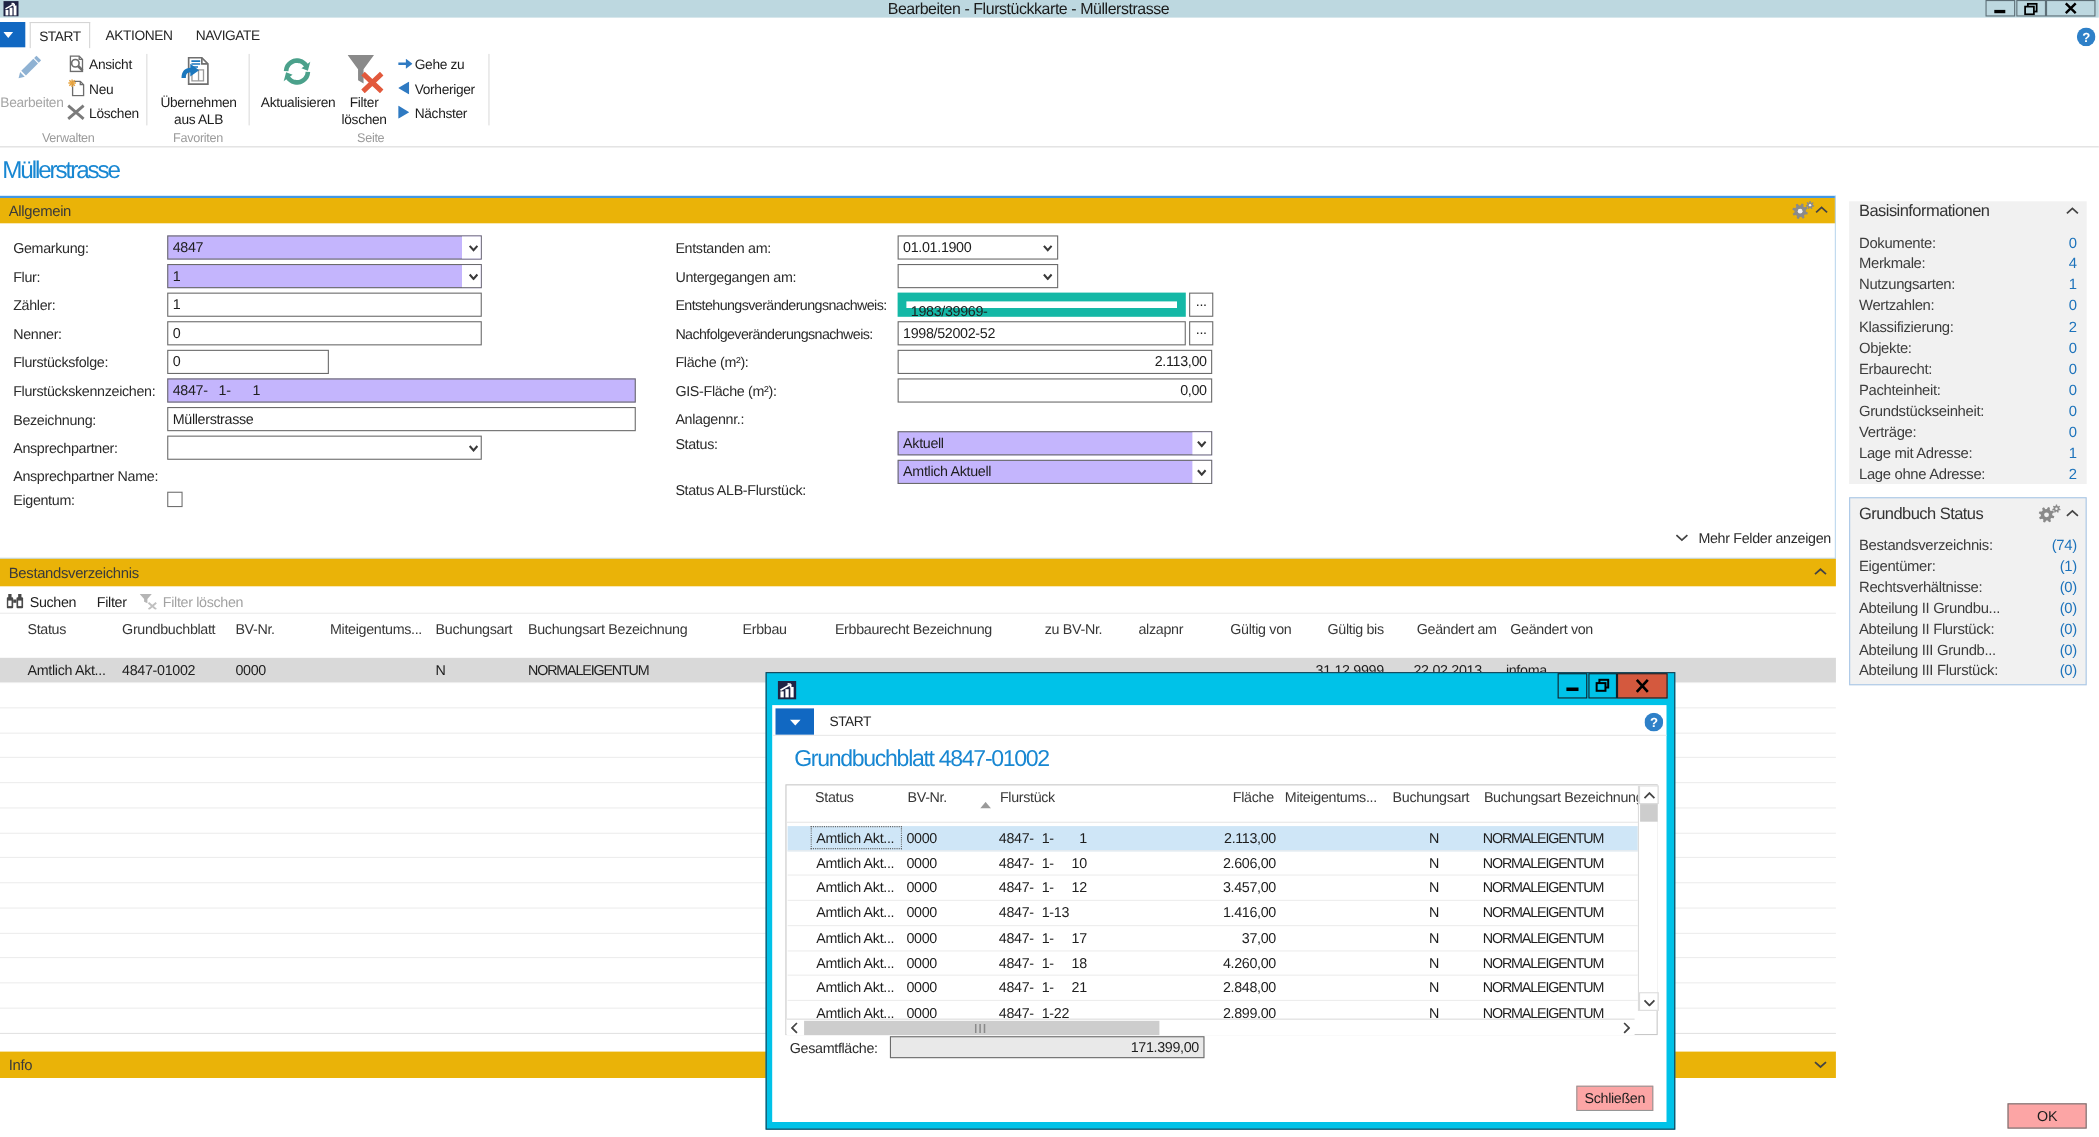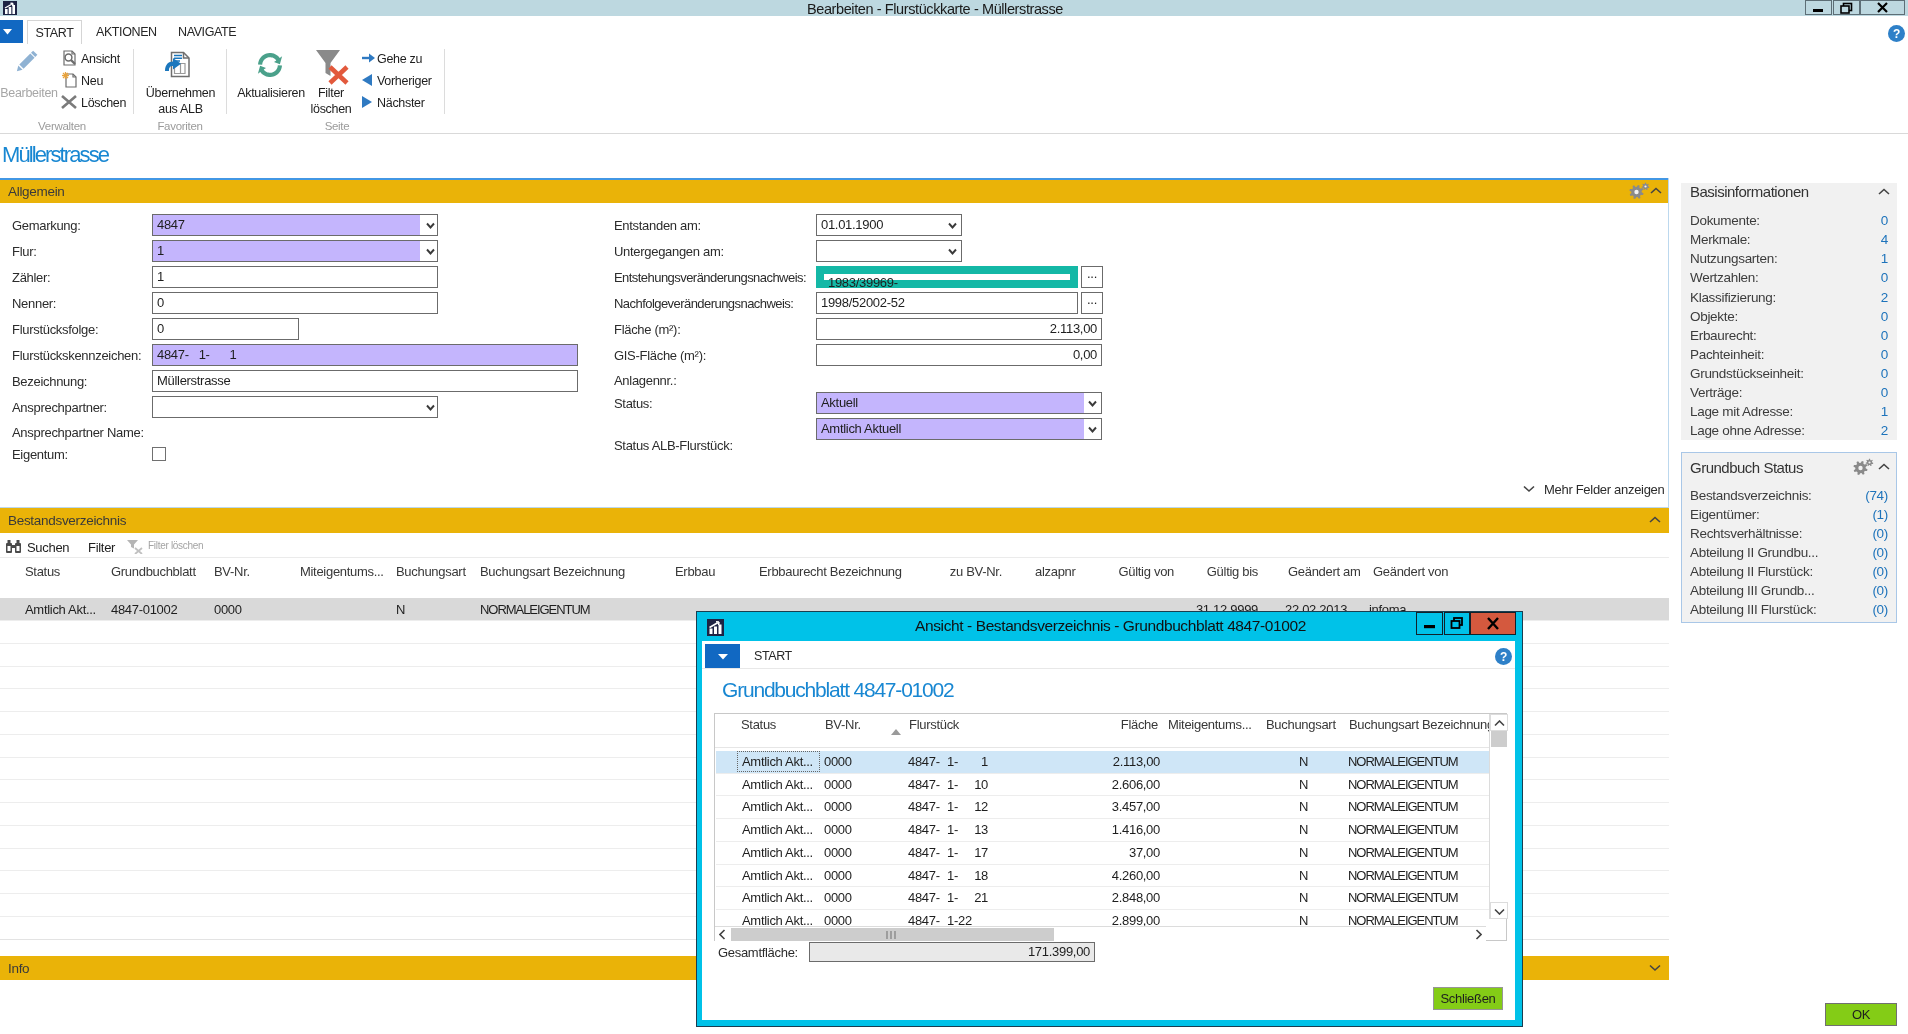--- a/index.html
+++ b/index.html
@@ -36,21 +36,21 @@
 .gridhdr { position:absolute; font-size:13px; color:#383838; }
 .gridcell { position:absolute; font-size:13px; color:#1e1e1e; white-space:nowrap; }
 .uc { letter-spacing:-1.05px; }
 .rowline { position:absolute; left:0; width:1669px; height:1px; background:#ededed; }
 
 .factbox { position:absolute; left:1681px; width:216px; background:#f1f1f1; }
 .fbtitle { position:absolute; left:9px; font-size:15px; color:#333; letter-spacing:-0.5px; }
 .fbl { position:absolute; left:9px; font-size:13.5px; color:#3c3c3c; white-space:nowrap; }
 .fbv { position:absolute; right:9px; font-size:13.5px; color:#1d73bb; text-align:right; }
 
-.btn { position:absolute; background:#84cc16; border:1px solid #969696; text-align:center; font-size:13px; color:#1e1e1e; }
+.btn { position:absolute; background:#fca5a5; border:1px solid #969696; text-align:center; font-size:13px; color:#1e1e1e; }
 
 #popup { position:absolute; left:696px; top:611px; width:827px; height:416px; background:#00c2e8; border:1px solid #1a3e50; }
 #popcontent { position:absolute; left:5px; top:29px; width:813px; height:379px; background:#fff; }
 .chev { stroke:#444; stroke-width:1.6; fill:none; }
 </style>
 </head>
 <body>
 
 <div id="titlebar">
   <svg class="abs" style="left:3px;top:1px" width="14" height="14" viewBox="0 0 14 14">
@@ -272,21 +272,21 @@
       </g>
       <rect x="1.5" y="6" width="3" height="5" fill="#fff"></rect>
       <rect x="10.5" y="6" width="3" height="5" fill="#fff"></rect>
     </svg>
   <div class="abs" style="left:27px;top:540px;font-size:13px">Suchen</div>
   <div class="abs" style="left:88px;top:540px;font-size:13px">Filter</div>
   <svg class="abs" style="left:127px;top:540px" width="16" height="14" viewBox="0 0 16 14">
       <path d="M0 0 h11 l-4 4.5 v4 l-3 -1.5 v-2.5 z" fill="#b5b5b5"></path>
       <path d="M8 8 L15 14 M15 8 L8 14" stroke="#c0c0c0" stroke-width="1.8"></path>
     </svg>
-  <div class="abs" style="left:148px;top:540px;font-size:10px;color:#a3a3a3">Filter löschen</div>
+  <div class="abs" style="left:148px;top:540px;font-size:13px;color:#a3a3a3">Filter löschen</div>
   <div class="abs" style="left:0;top:557px;width:1669px;height:1px;background:#ebebeb"></div>
 
   <div class="gridhdr" style="left:25px;top:564px">Status</div>
   <div class="gridhdr" style="left:111px;top:564px">Grundbuchblatt</div>
   <div class="gridhdr" style="left:214px;top:564px">BV-Nr.</div>
   <div class="gridhdr" style="left:300px;top:564px">Miteigentums...</div>
   <div class="gridhdr" style="left:396px;top:564px">Buchungsart</div>
   <div class="gridhdr" style="left:480px;top:564px">Buchungsart Bezeichnung</div>
   <div class="gridhdr" style="left:675px;top:564px">Erbbau</div>
   <div class="gridhdr" style="left:759px;top:564px">Erbbaurecht Bezeichnung</div>
@@ -393,21 +393,20 @@
 
 <div id="popup">
 
   <svg class="abs" style="left:10px;top:7px" width="17" height="17" viewBox="0 0 17 17">
       <rect width="17" height="17" fill="#1e2344"></rect>
       <rect x="2.5" y="9.5" width="3" height="5.5" fill="#fff"></rect>
       <rect x="7" y="7.5" width="3" height="7.5" fill="#fff"></rect>
       <rect x="11.5" y="5.5" width="3" height="9.5" fill="#fff"></rect>
       <path d="M2.5 8.5 L12 3 M12 3 L9 2.7 M12 3 L11.6 6" stroke="#fff" stroke-width="1.5" fill="none"></path>
     </svg>
-  <div class="abs" style="left:0;top:5px;width:827px;text-align:center;font-size:15.5px;letter-spacing:-0.4px;color:#111">Ansicht - Bestandsverzeichnis - Grundbuchblatt 4847-01002</div>
   <div class="abs" style="left:719px;top:0;width:27px;height:23px;border:1px solid #10222b"><svg width="25" height="21">
         <rect x="7" y="12" width="11" height="3.2" fill="#000"></rect>
       </svg></div>
   <div class="abs" style="left:747px;top:0;width:26px;height:23px;border:1px solid #10222b"><svg width="24" height="21">
         <rect x="9" y="5" width="8" height="7" fill="none" stroke="#000" stroke-width="1.8"></rect>
         <rect x="6.5" y="8" width="8" height="7" fill="#00c2e8" stroke="#000" stroke-width="1.8"></rect>
       </svg></div>
   <div class="abs" style="left:773px;top:0;width:46px;height:23px;border:1px solid #10222b;background:#d4593e"><svg width="44" height="21">
         <path d="M17 5 L27 16 M27 5 L17 16" stroke="#000" stroke-width="2.4"></path>
       </svg></div>
@@ -465,21 +464,21 @@
 <div class="gridcell" style="left:232px;top:85px">1-</div>
 <div class="gridcell" style="left:243px;top:85px;width:30px;text-align:right">12</div>
 <div class="gridcell" style="left:345px;top:85px;width:100px;text-align:right">3.457,00</div>
 <div class="gridcell" style="left:584px;top:85px">N</div>
 <div class="gridcell uc" style="left:633px;top:85px">NORMALEIGENTUM</div>
 <div class="abs" style="left:1px;top:81px;width:773px;height:1px;background:#ededed"></div>
 <div class="gridcell" style="left:27px;top:108px">Amtlich Akt...</div>
 <div class="gridcell" style="left:109px;top:108px">0000</div>
 <div class="gridcell" style="left:193px;top:108px">4847-</div>
 <div class="gridcell" style="left:232px;top:108px">1-</div>
-<div class="gridcell" style="left:243px;top:108px;width:30px;text-align:right">13</div>
+<div class="gridcell" style="left:243px;top:108px;width:30px;">13</div>
 <div class="gridcell" style="left:345px;top:108px;width:100px;text-align:right">1.416,00</div>
 <div class="gridcell" style="left:584px;top:108px">N</div>
 <div class="gridcell uc" style="left:633px;top:108px">NORMALEIGENTUM</div>
 <div class="abs" style="left:1px;top:104px;width:773px;height:1px;background:#ededed"></div>
 <div class="gridcell" style="left:27px;top:131px">Amtlich Akt...</div>
 <div class="gridcell" style="left:109px;top:131px">0000</div>
 <div class="gridcell" style="left:193px;top:131px">4847-</div>
 <div class="gridcell" style="left:232px;top:131px">1-</div>
 <div class="gridcell" style="left:243px;top:131px;width:30px;text-align:right">17</div>
 <div class="gridcell" style="left:345px;top:131px;width:100px;text-align:right">37,00</div>

